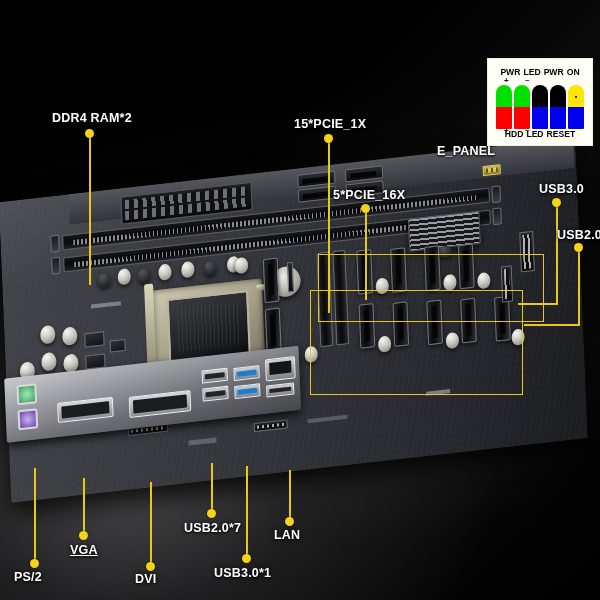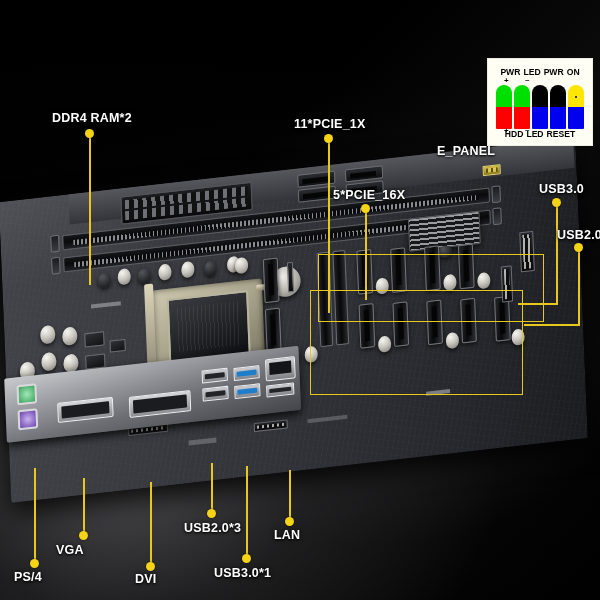--- a/index.html
+++ b/index.html
@@ -382,53 +382,53 @@
 
 <div id="anno">
 
   <div class="boxh" style="left:318px;top:254px;width:226px;height:68px;"></div>
   <div class="boxh" style="left:310px;top:290px;width:213px;height:105px;"></div>
 
   <div class="lbl" style="left:52px;top:111px;">DDR4 RAM*2</div>
   <div class="ln v" style="left:89px;top:133px;height:152px;"></div>
   <div class="dot" style="left:85px;top:129px;"></div>
 
-  <div class="lbl" style="left:294px;top:117px;">11*PCIE_1X</div>
+  <div class="lbl" style="left:294px;top:117px;">15*PCIE_1X</div>
   <div class="ln v" style="left:328px;top:138px;height:175px;"></div>
   <div class="dot" style="left:324px;top:134px;"></div>
 
   <div class="lbl" style="left:333px;top:188px;">5*PCIE_16X</div>
   <div class="ln v" style="left:365px;top:208px;height:92px;"></div>
   <div class="dot" style="left:361px;top:204px;"></div>
 
   <div class="lbl" style="left:437px;top:144px;">E_PANEL</div>
 
   <div class="lbl" style="left:539px;top:182px;">USB3.0</div>
   <div class="ln v" style="left:556px;top:202px;height:102px;"></div>
   <div class="ln h" style="left:518px;top:303px;width:40px;"></div>
   <div class="dot" style="left:552px;top:198px;"></div>
 
   <div class="lbl" style="left:557px;top:228px;">USB2.0</div>
   <div class="ln v" style="left:578px;top:247px;height:78px;"></div>
   <div class="ln h" style="left:524px;top:324px;width:56px;"></div>
   <div class="dot" style="left:574px;top:243px;"></div>
 
-  <div class="lbl" style="left:14px;top:570px;">PS/4</div>
+  <div class="lbl" style="left:14px;top:570px;">PS/2</div>
   <div class="ln v" style="left:34px;top:468px;height:95px;"></div>
   <div class="dot" style="left:30px;top:559px;"></div>
 
-  <div class="lbl" style="left:56px;top:543px;">VGA</div>
+  <div class="lbl" style="left:70px;top:543px;text-decoration:underline;">VGA</div>
   <div class="ln v" style="left:83px;top:478px;height:56px;"></div>
   <div class="dot" style="left:79px;top:531px;"></div>
 
   <div class="lbl" style="left:135px;top:572px;">DVI</div>
   <div class="ln v" style="left:150px;top:482px;height:84px;"></div>
   <div class="dot" style="left:146px;top:562px;"></div>
 
-  <div class="lbl" style="left:184px;top:521px;">USB2.0*3</div>
+  <div class="lbl" style="left:184px;top:521px;">USB2.0*7</div>
   <div class="ln v" style="left:211px;top:463px;height:50px;"></div>
   <div class="dot" style="left:207px;top:509px;"></div>
 
   <div class="lbl" style="left:214px;top:566px;">USB3.0*1</div>
   <div class="ln v" style="left:246px;top:466px;height:92px;"></div>
   <div class="dot" style="left:242px;top:554px;"></div>
 
   <div class="lbl" style="left:274px;top:528px;">LAN</div>
   <div class="ln v" style="left:289px;top:470px;height:50px;"></div>
   <div class="dot" style="left:285px;top:517px;"></div>

